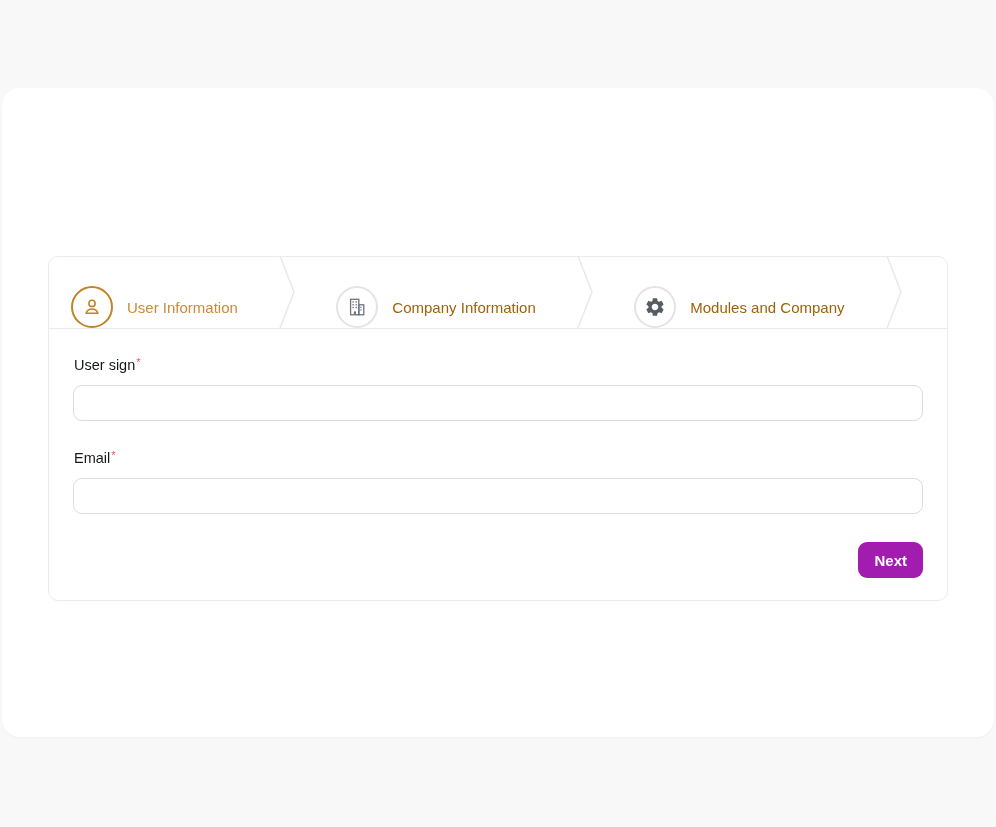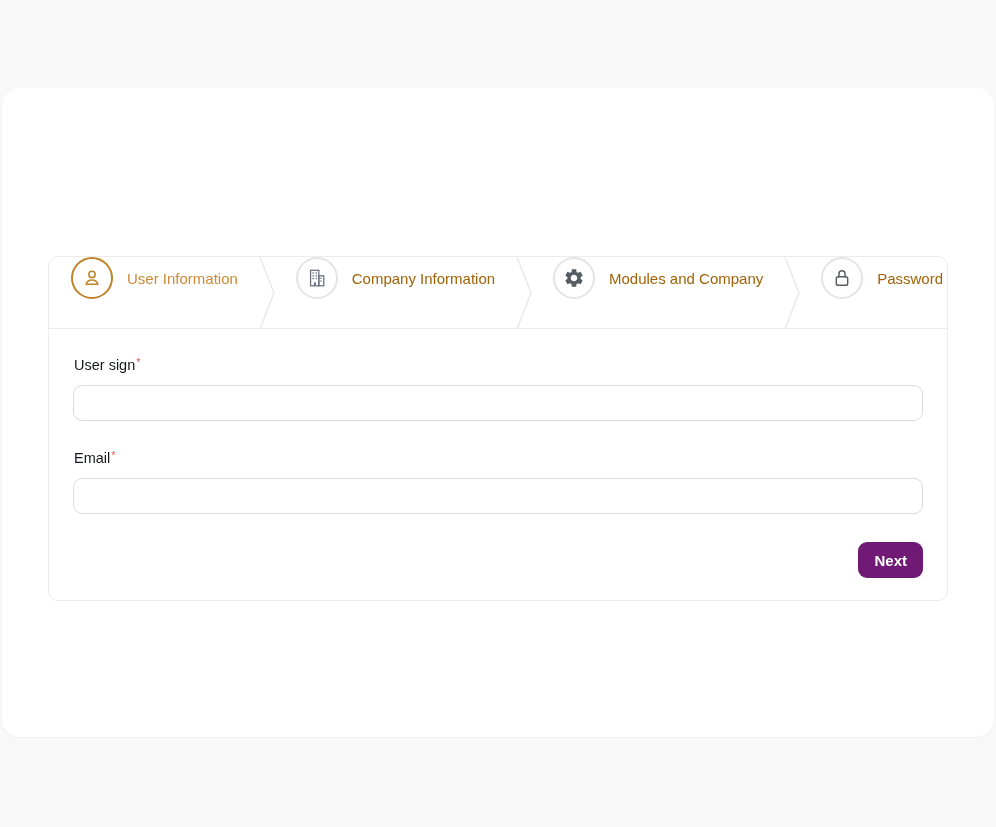--- a/index.html
+++ b/index.html
@@ -26,21 +26,21 @@
   .signin-link {
     color:#d2862b; font-weight:700; text-decoration:none; margin-left:3px;
     cursor:pointer;
   }
   .form-card {
     position:absolute; left:46px; right:46px; top:168px;
     background:#fff; border:1px solid #ebebeb; border-radius:10px;
   }
   .stepper {
     height:72px; border-bottom:1px solid #ebebeb;
-    display:flex; align-items:flex-start; padding:0 4px 0 22px;
+    display:flex; align-items:flex-end; padding:0 4px 0 22px;
   }
   .step { display:flex; align-items:center; gap:14px; cursor:pointer; }
   .step-circle {
     width:42px; height:42px; border:2px solid #e4e4e4; border-radius:50%;
     display:flex; align-items:center; justify-content:center; flex:0 0 auto;
     background:#fff;
   }
   .step-label { font-size:15px; color:#a16207; white-space:nowrap; }
   .step.active .step-circle { border-color:#bf8428; }
   .step.active .step-label { color:#cd8a35; }
@@ -59,21 +59,21 @@
   }
   .text-input {
     display:block; width:100%; height:36px;
     border:1px solid #dcdcdc; border-radius:9px; background:#fff;
     font-size:15px; padding:0 12px; outline:none;
     font-family:"Liberation Sans", sans-serif;
   }
   .actions { display:flex; justify-content:flex-end; margin-top:24px; }
   .next-btn {
     height:36px; padding:0 16px; border:none; border-radius:9px;
-    background:#701a75; color:#ffffff; font-weight:700; font-size:15px;
+    background:#a21caf; color:#ffffff; font-weight:700; font-size:15px;
     font-family:"Liberation Sans", sans-serif; cursor:pointer;
   }
   .icon-svg { display:block; }
 </style>
 </head>
 <body>
 
 <div class="outer-card">
 
 
@@ -132,29 +132,20 @@
         </span>
         <span class="step-label">Modules and Company</span>
       </div>
 
       <div class="sep">
         <svg width="16" height="72" viewBox="0 0 16 72" fill="none">
           <polyline points="1,0 15,36 1,72" stroke="#e8e8e8" stroke-width="1.4"></polyline>
         </svg>
       </div>
 
-      <div class="step">
-        <span class="step-circle">
-          <svg class="icon-svg" width="22" height="22" viewBox="0 0 24 24" fill="none" stroke="#565c64" stroke-width="1.6" stroke-linecap="round" stroke-linejoin="round">
-            <rect x="5.8" y="10.6" width="12.4" height="9.4" rx="2"></rect>
-            <path d="M8.7 10.6V7.4a3.3 3.3 0 0 1 6.6 0v3.2"></path>
-          </svg>
-        </span>
-        <span class="step-label">Password</span>
-      </div>
 
     </div>
 
     <div class="form-body">
 
       <div class="field">
         <label class="field-label"><span>User sign</span><sup class="req">*</sup></label>
         <input class="text-input" type="text" value="" style="">
       </div>
 

